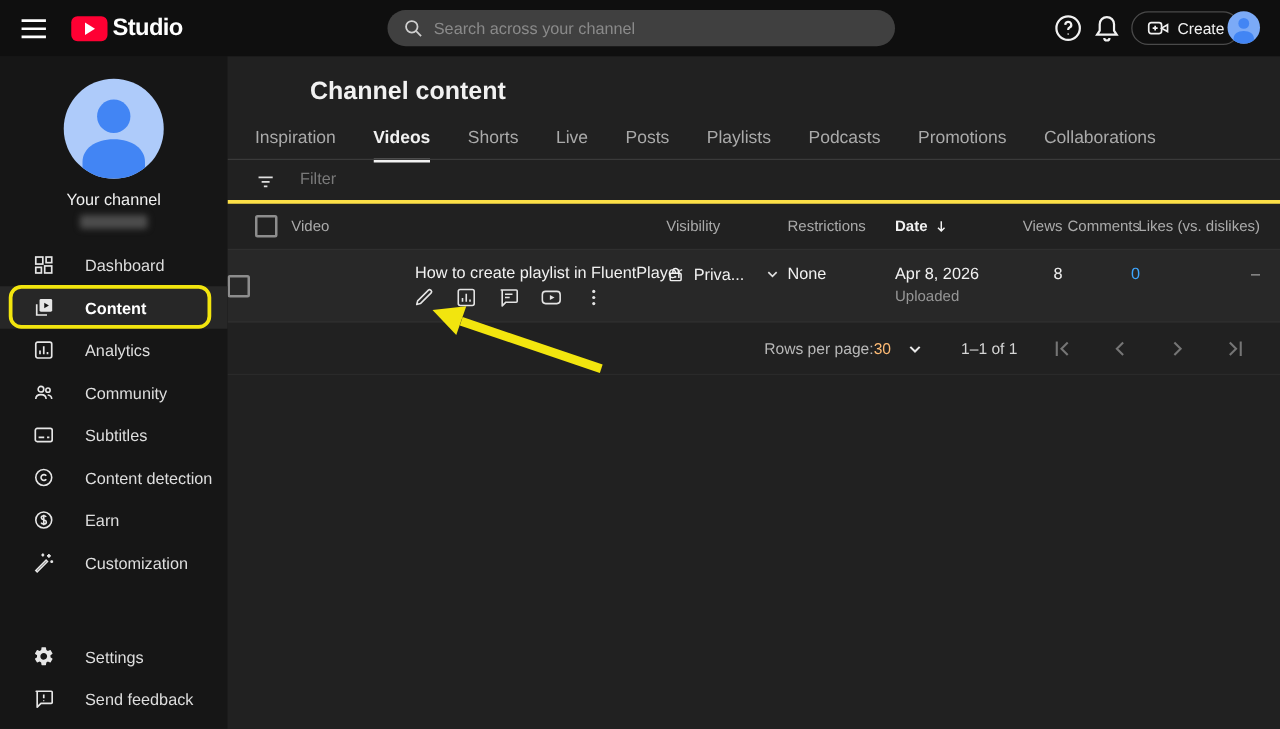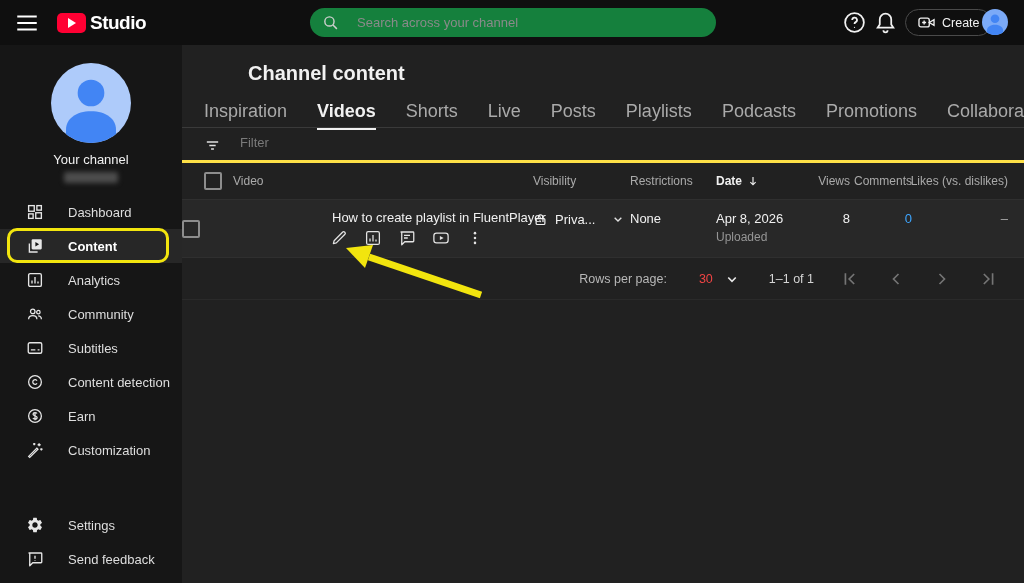--- a/index.html
+++ b/index.html
@@ -7,21 +7,21 @@
     font-family:"Liberation Sans","DejaVu Sans",sans-serif; }
   svg { display:block; }
 
   
   .topbar { position:absolute; left:0; top:0; width:1024px; height:45px; background:#0f0f0f; z-index:10; }
   .hamburger { position:absolute; left:14px; top:10px; width:26px; height:26px; background:none; border:none; color:#fff; cursor:pointer; }
   .logo { position:absolute; left:57px; top:12px; display:flex; align-items:center; gap:4px; }
   .logo-box { width:29px; height:20px; background:#ff0033; border-radius:5px; display:flex; align-items:center; justify-content:center; }
   .logo-tri { width:0; height:0; border-left:8px solid #fff; border-top:5px solid transparent; border-bottom:5px solid transparent; }
   .logo-text { color:#fff; font-size:19px; font-weight:bold; letter-spacing:-0.5px; }
-  .searchbox { position:absolute; left:310px; top:8px; width:406px; height:29px; background:#15803d; border-radius:15px; display:flex; align-items:center; padding:0 12px; gap:18px; }
+  .searchbox { position:absolute; left:310px; top:8px; width:406px; height:29px; background:#404040; border-radius:15px; display:flex; align-items:center; padding:0 12px; gap:8px; }
   .searchbox input { flex:1; background:transparent; border:none; outline:none; color:#eee; font-size:13px; font-family:inherit; }
   .searchbox input::placeholder { color:#8a8a8a; }
   .tb-iconbtn { position:absolute; top:10px; width:25px; height:25px; background:none; border:none; color:#f1f1f1; cursor:pointer; }
   .help-btn { left:842px; } .bell-btn { left:873px; }
   .create-btn { position:absolute; left:905px; top:9px; height:27px; padding:0 11px; display:flex; align-items:center; gap:6px; background:transparent; border:1px solid #4a4a4a; border-radius:14px; color:#f1f1f1; font-size:12.5px; font-family:inherit; cursor:pointer; }
   .tb-avatar { position:absolute; left:982px; top:9px; width:26px; height:26px; border-radius:50%; background:#7baaf7; overflow:hidden; border:none; cursor:pointer; padding:0; }
 
   
   .sidebar { position:absolute; left:0; top:45px; width:182px; height:538px; background:#161616; z-index:5; }
   .ch-avatar { position:absolute; left:51px; top:18px; width:80px; height:80px; border-radius:50%; background:#aecbfa; overflow:hidden; cursor:pointer; }
@@ -33,21 +33,21 @@
   .menu-item .mi-icon { width:18px; height:18px; color:#e6e6e6; flex:none; }
   .menu-item span.mi-label { margin-left:24px; font-size:13px; }
   .menu-item.active { background:#272727; }
   .menu-item.active span.mi-label { color:#fff; font-weight:bold; }
   .hl-box { position:absolute; left:7px; top:183px; width:162px; height:35px; border:3px solid #f2e50e; border-radius:10px; pointer-events:none; z-index:6; }
 
   
   .main { position:absolute; left:182px; top:45px; width:842px; height:538px; background:#212121; }
   .page-title { position:absolute; left:22px; top:17px; color:#f1f1f1; font-size:20px; font-weight:600;margin-left:44px; }
   .tabs { position:absolute; left:22px; top:56px; height:27px; display:flex; gap:30px; }
-  .tab { font-size:18px; color:#aaa; padding-bottom:26px; cursor:pointer; border-bottom:3px solid transparent; }
+  .tab { font-size:14px; color:#aaa; padding-bottom:26px; cursor:pointer; border-bottom:3px solid transparent; }
   .tab.active { color:#f1f1f1; font-weight:bold; border-bottom-color:#f1f1f1; }
   .tabs-line { position:absolute; left:0; top:82px; width:842px; height:1px; background:#3a3a3a; }
 
   .filter-row { position:absolute; left:0; top:83px; width:842px; height:35px; border-bottom:3px solid #fde047; }
   .funnel { position:absolute; left:22px; top:9px; width:17px; height:17px; color:#e0e0e0; background:none; border:none; cursor:pointer; }
   .filter-input { position:absolute; left:58px; top:7px; width:300px; background:transparent; border:none; outline:none; color:#eee; font-size:13px; font-family:inherit; }
   .filter-input::placeholder { color:#7a7a7a; }
 
   .cell { position:absolute; top:0; height:100%; display:flex; align-items:center; }
   .header-row { position:absolute; left:0; top:118px; width:842px; height:37px; border-bottom:1px solid #2f2f2f; font-size:12px; color:#aaa; }
@@ -78,21 +78,21 @@
   .vis-chev { margin-left:8px; color:#e0e0e0; }
   .res-cell { position:absolute; left:448px; top:11px; color:#f1f1f1; font-size:13px; }
   .date-cell { position:absolute; left:534px; top:11px; font-size:13px; color:#f1f1f1; }
   .date-sub { margin-top:4px; font-size:12px; color:#969696; }
   .views-cell { position:absolute; left:590px; top:11px; width:78px; text-align:right; color:#f1f1f1; font-size:13px; }
   .comm-cell { position:absolute; left:658px; top:11px; width:72px; text-align:right; color:#3ea6ff; font-size:13px; cursor:pointer; }
   .likes-cell { position:absolute; left:700px; top:11px; width:126px; text-align:right; color:#aaa; font-size:13px; }
 
   .pagination { position:absolute; left:0; top:213px; width:842px; height:42px; display:flex; align-items:center; justify-content:flex-end; padding-right:26px; border-bottom:1px solid #2a2a2a; font-size:12.5px; color:#ccc; }
   .pg-label { color:#b8b8b8; }
-  .pg-value { color:#ef4444; margin-left:32px; }
+  .pg-value { color:#fdba74; margin-left:0; }
   .pg-sel-chev { margin-left:10px; color:#e8e8e8; background:none; border:none; width:18px; height:18px; cursor:pointer; padding:0; }
   .pg-range { margin-left:28px; color:#d5d5d5; }
   .pg-nav { margin-left:26px; width:20px; height:20px; background:none; border:none; color:#757575; cursor:pointer; padding:0; }
 
   .arrow-overlay { position:absolute; left:0; top:0; width:1024px; height:583px; z-index:40; pointer-events:none; }
 </style>
 </head>
 <body>
 
 <div class="topbar">

